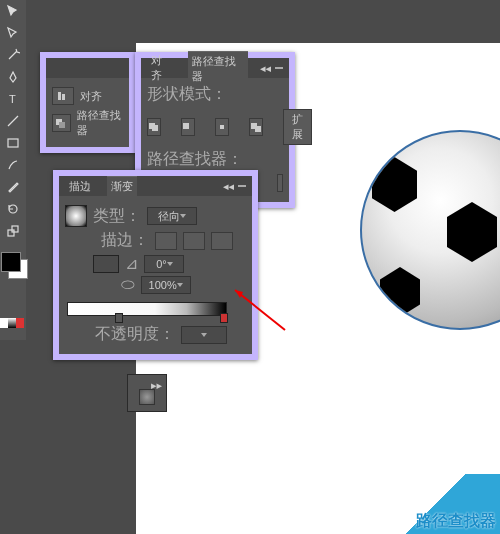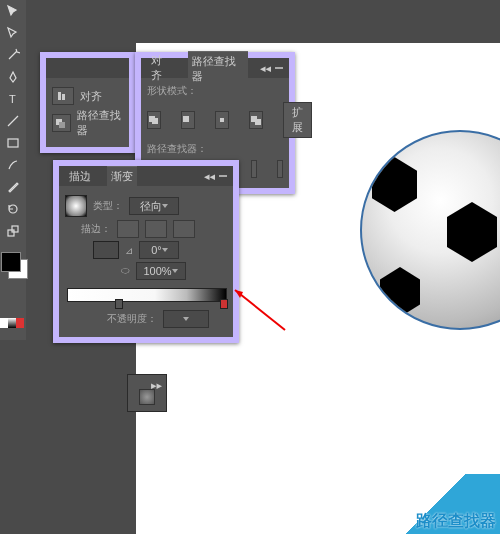--- a/index.html
+++ b/index.html
@@ -17,21 +17,21 @@
 .p-head{height:20px;background:#454545;display:flex;align-items:center;padding:0 6px;gap:12px}
 .tab{color:#ccc;padding:2px 4px}
 .tab.act{background:#535353;border-top:1px solid #666}
 .p-menu{margin-left:auto;display:flex;gap:4px;align-items:center}
 .hl{width:8px;height:2px;background:#aaa;display:inline-block}
 .p-body{padding:6px}
 .btn-row{display:flex;gap:20px;margin:4px 0;align-items:center}
 .pbtn{width:22px;height:18px;background:#5a5a5a;border:1px solid #3a3a3a;display:flex;align-items:center;justify-content:center}
 .pbtn svg{width:12px;height:10px;fill:#ccc}
 .expand{padding:2px 8px;border:1px solid #3a3a3a;background:#5a5a5a}
-.lbl{color:#aaa;font-size:10px}
+.lbl{color:#aaa;font-size:16px}
 .drop{background:#4a4a4a;border:1px solid #333;padding:1px 4px;min-width:50px;display:flex;align-items:center;justify-content:center;height:18px}
 .drop .dd{width:0;height:0;border-left:3px solid transparent;border-right:3px solid transparent;border-top:4px solid #aaa}
 .grad-bar{position:relative;height:14px;width:160px;background:linear-gradient(90deg,#fff 0%,#f8f8f8 55%,#bbb 75%,#000 100%);border:1px solid #222;margin:8px auto 8px 2px}
 .stop{position:absolute;bottom:-8px;width:8px;height:10px;background:#555;border:1px solid #222}
 .stop.l{left:30%}
 .stop.r{right:-2px;background:#c33}
 .swatch-g{width:22px;height:22px;border:1px solid #222;background:radial-gradient(circle,#fff 0%,#888 70%,#000 100%)}
 .mini-panel{position:absolute;background:#535353;border:1px solid #2a2a2a;width:40px;padding:4px}
 .mini-panel .c{width:16px;height:16px;background:radial-gradient(circle,#999,#555);border:1px solid #333;margin:2px auto}
 .arrow{position:absolute;width:100px;height:60px;pointer-events:none}
@@ -175,37 +175,37 @@
 <div class="pbtn"></div>
 <div class="pbtn"></div>
 <div class="pbtn"></div>
 <div class="pbtn"></div>
 <div class="pbtn"></div>
 <div class="pbtn"></div>
 </div>
 </div>
 </div>
 
-<div class="panel" style="left:53px;top:160px;width:186px">
+<div class="panel" style="left:53px;top:170px;width:205px">
 <div class="p-head">
 <span class="tab">描边</span>
 <span class="tab act">渐变</span>
 <span class="p-menu">◂◂ <span class="hl"></span></span>
 </div>
 <div class="p-body">
 <div class="row">
 <div class="swatch-g"></div>
 <span class="lbl">类型：</span>
 <div class="drop">
           <span>径向</span>
           <span class="dd"></span>
         </div>
 </div>
 <div class="row">
-<span class="lbl" style="margin-left:16px">描边：</span>
+<span class="lbl" style="margin-left:36px">描边：</span>
 <div class="pbtn"></div>
 <div class="pbtn"></div>
 <div class="pbtn"></div>
 </div>
 <div class="row" style="margin-left:28px">
 <div class="pbtn" style="width:26px;background:#4a4a4a;border:1px solid #222"></div>
 <span class="lbl">⊿</span>
 <div class="drop" style="min-width:40px">
           <span>0°</span>
           <span class="dd"></span>
@@ -216,21 +216,21 @@
 <div class="drop" style="min-width:50px">
           <span>100%</span>
           <span class="dd"></span>
         </div>
 </div>
 <div class="grad-bar">
 <div class="stop l"></div>
 <div class="stop r"></div>
 </div>
 <div class="row">
-<span class="lbl" style="margin-left:42px">不透明度：</span>
+<span class="lbl" style="margin-left:30px">不透明度：</span>
 <div class="drop" style="min-width:46px">
           <span></span>
           <span class="dd"></span>
         </div>
 </div>
 </div>
 </div>
 
 <div class="mini-panel" style="left:127px;top:374px">
 <div style="height:8px;display:flex;justify-content:flex-end">

